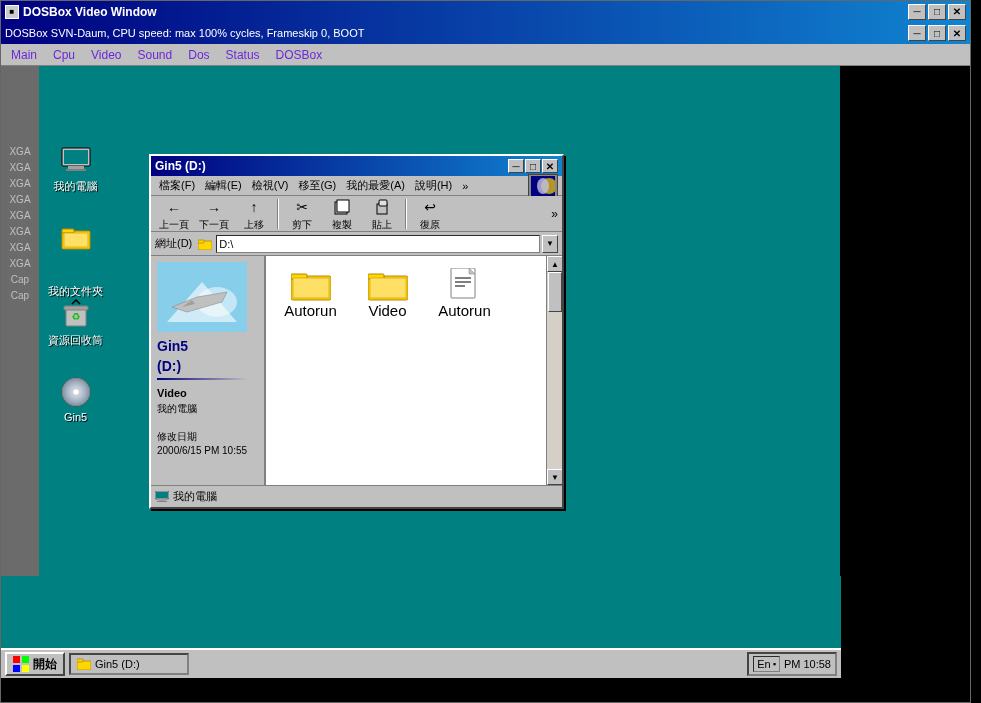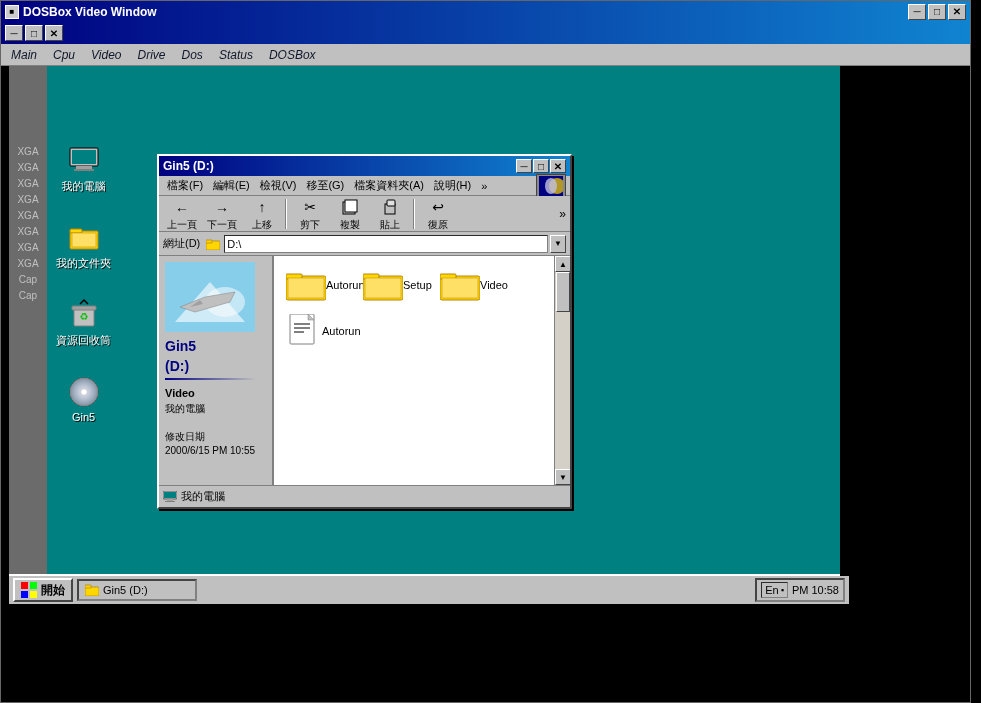--- a/index.html
+++ b/index.html
@@ -88,37 +88,36 @@
       display: flex;
       align-items: center;
       padding: 2px 4px;
       border-bottom: 1px solid #808080;
       gap: 4px;
     }
     .menu-item {
       padding: 2px 6px;
       font-size: 12px;
       cursor: pointer;
-      color: #0f172a;
-      font-style: italic;
+      color: #6d28d9;
     }
 
     
     #dosbox-content {
       display: flex;
       flex: 1;
       position: relative;
       background: #000;
     }
 
     
     #win98-desktop {
       position: absolute;
-      top: 0; left: 8px;
-      width: 840px; height: 538px;
+      top: 0; left: 0;
+      width: 840px; height: 612px;
       background: #008080;
       overflow: hidden;
     }
 
     
     #black-panel {
       position: absolute;
       right: 0; top: 0;
       width: 130px; height: 510px;
       background: #000;
@@ -325,27 +324,27 @@
       flex-wrap: wrap;
       align-content: flex-start;
       gap: 4px;
       overflow: auto;
       position: relative;
     }
 
     
     .folder-item {
       display: flex;
-      flex-direction: row;
+      flex-direction: column;
       align-items: center;
       width: 65px;
       margin: 4px;
       cursor: pointer;
       color: #000;
-      font-size: 11px;
+      font-size: 15px;
       text-align: left;
     }
     .folder-icon {
       width: 40px; height: 34px;
       display: flex; align-items: center; justify-content: center;
     }
 
     
     .v-scrollbar {
       width: 16px;
@@ -489,32 +488,33 @@
     <div id="dosbox-titlebar-buttons">
       <div class="title-btn">─</div>
       <div class="title-btn">□</div>
       <div class="title-btn">✕</div>
     </div>
   </div>
 
   <div id="dosbox-inner">
 
     <div id="dosbox-inner-titlebar">
+      <span style="font-size:11px; font-weight:normal;">DOSBox SVN-Daum, CPU speed: max 100% cycles, Frameskip  0,    BOOT</span>
       <div id="dosbox-inner-titlebar-buttons">
         <div class="title-btn">─</div>
         <div class="title-btn">□</div>
         <div class="title-btn">✕</div>
       </div>
     </div>
 
     <div id="dosbox-menubar">
       <span class="menu-item">Main</span>
       <span class="menu-item">Cpu</span>
       <span class="menu-item">Video</span>
-      <span class="menu-item">Drive</span>
+      <span class="menu-item">Sound</span>
       <span class="menu-item">Dos</span>
       <span class="menu-item">Status</span>
       <span class="menu-item">DOSBox</span>
     </div>
 
     <div id="dosbox-content">
 
       <div id="win98-desktop">
 
         <div id="sidebar-labels">
@@ -535,21 +535,21 @@
             <svg width="32" height="32" viewBox="0 0 32 32">
               <rect x="2" y="4" width="28" height="18" rx="1" fill="#c0c0c0" stroke="#000" stroke-width="1"></rect>
               <rect x="4" y="6" width="24" height="14" fill="#008080"></rect>
               <rect x="8" y="22" width="16" height="3" fill="#a0a0a0"></rect>
               <rect x="6" y="25" width="20" height="2" fill="#808080"></rect>
             </svg>
           </div>
           <span class="icon-label">我的電腦</span>
         </div>
 
-        <div class="desktop-icon" style="top:155px; left:42px;">
+        <div class="desktop-icon" style="top:155px; left:42px;gap:28px;">
           <div class="icon-img">
             <svg width="32" height="32" viewBox="0 0 32 32">
               <rect x="2" y="10" width="28" height="18" rx="1" fill="#ffd700" stroke="#b8860b" stroke-width="1"></rect>
               <rect x="2" y="8" width="12" height="4" rx="1" fill="#ffd700" stroke="#b8860b" stroke-width="1"></rect>
               <rect x="4" y="12" width="24" height="14" fill="#ffe066" stroke="#b8860b" stroke-width="0.5"></rect>
             </svg>
           </div>
           <span class="icon-label">我的文件夾</span>
         </div>
 
@@ -593,21 +593,21 @@
               <div class="exp-btn">□</div>
               <div class="exp-btn">✕</div>
             </div>
           </div>
 
           <div id="explorer-menu">
             <span class="exp-menu-item">檔案(F)</span>
             <span class="exp-menu-item">編輯(E)</span>
             <span class="exp-menu-item">檢視(V)</span>
             <span class="exp-menu-item">移至(G)</span>
-            <span class="exp-menu-item">檔案資料夾(A)</span>
+            <span class="exp-menu-item">我的最愛(A)</span>
             <span class="exp-menu-item">說明(H)</span>
             <span class="exp-menu-item">»</span>
             <div style="margin-left:auto; width:30px; height:24px; background:#888; border:1px solid #444; display:flex; align-items:center; justify-content:center;">
               <svg width="24" height="20" viewBox="0 0 24 20">
                 <rect x="0" y="0" width="24" height="20" fill="#000080"></rect>
                 <ellipse cx="18" cy="10" rx="8" ry="8" fill="#ffd700" opacity="0.7"></ellipse>
                 <ellipse cx="12" cy="10" rx="6" ry="8" fill="#c0c0e0" opacity="0.8"></ellipse>
               </svg>
             </div>
           </div>
@@ -703,30 +703,20 @@
                     <svg width="40" height="34" viewBox="0 0 40 34">
                       <rect x="0" y="8" width="40" height="24" rx="2" fill="#ffd700" stroke="#b8860b" stroke-width="1"></rect>
                       <rect x="0" y="6" width="16" height="5" rx="1" fill="#ffd700" stroke="#b8860b" stroke-width="1"></rect>
                       <rect x="2" y="10" width="36" height="20" fill="#ffe066" stroke="#b8860b" stroke-width="0.5"></rect>
                     </svg>
                   </div>
                   <span>Autorun</span>
                 </div>
 
 
-                <div class="folder-item">
-                  <div class="folder-icon">
-                    <svg width="40" height="34" viewBox="0 0 40 34">
-                      <rect x="0" y="8" width="40" height="24" rx="2" fill="#ffd700" stroke="#b8860b" stroke-width="1"></rect>
-                      <rect x="0" y="6" width="16" height="5" rx="1" fill="#ffd700" stroke="#b8860b" stroke-width="1"></rect>
-                      <rect x="2" y="10" width="36" height="20" fill="#ffe066" stroke="#b8860b" stroke-width="0.5"></rect>
-                    </svg>
-                  </div>
-                  <span>Setup</span>
-                </div>
 
                 <div class="folder-item">
                   <div class="folder-icon">
                     <svg width="40" height="34" viewBox="0 0 40 34">
                       <rect x="0" y="8" width="40" height="24" rx="2" fill="#ffd700" stroke="#b8860b" stroke-width="1"></rect>
                       <rect x="0" y="6" width="16" height="5" rx="1" fill="#ffd700" stroke="#b8860b" stroke-width="1"></rect>
                       <rect x="2" y="10" width="36" height="20" fill="#ffe066" stroke="#b8860b" stroke-width="0.5"></rect>
                     </svg>
                   </div>
                   <span>Video</span>

